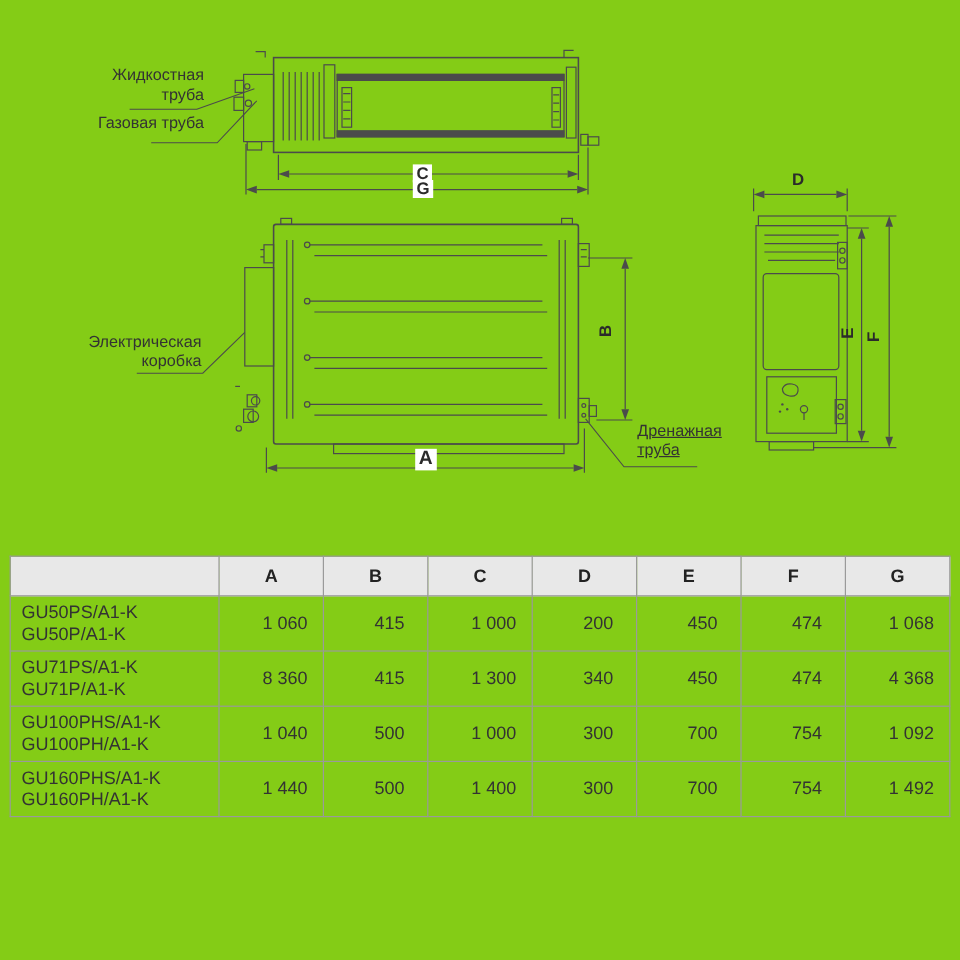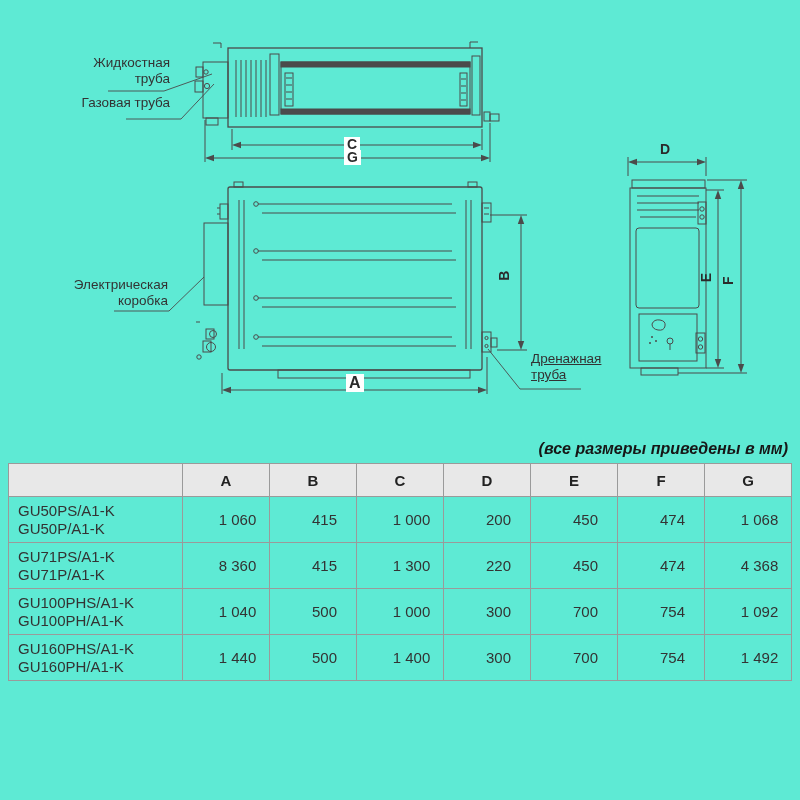--- a/index.html
+++ b/index.html
@@ -1,17 +1,17 @@
 <!DOCTYPE html>
 <html><head>
 <meta charset="utf-8">
 <style>
   html,body {margin:0; padding:0; background:#fff;}
   body {font-family:"Liberation Sans", sans-serif;}
-  #page {position:relative; width:800px; height:800px; background:#5eead4; overflow:hidden;}
+  #page {position:relative; width:800px; height:800px; background:#84cc16; overflow:hidden;}
   #drawing {position:absolute; left:0; top:0;}
   .lbl {position:absolute; font-size:13.5px; color:#333; line-height:16px;}
   .lbl.right {text-align:right;}
   .dim {position:absolute; font-weight:bold; font-size:14px; color:#2b2b2b; background:#fff; padding:0 3px; line-height:1.1;}
   .dim.big {font-size:16px;}
   .dim.rot {transform:rotate(-90deg); transform-origin:center; background:transparent; padding:0;}
   .note {position:absolute; top:440px; right:12px; font-style:italic; font-weight:600; font-size:16px; color:#161616;}
   table.dim-table {position:absolute; left:8px; top:463px; width:784px; border-collapse:collapse; table-layout:fixed;}
   .dim-table th, .dim-table td {border:1px solid #9a9a9a;}
   .dim-table thead th {height:30px; background:#e8e8e8; font-size:15px; font-weight:bold; color:#222; text-align:center;}
@@ -151,21 +151,20 @@
   </div>
 
   <div class="dim" style="left:344px; top:137px;">C</div>
   <div class="dim" style="left:344px; top:150px;">G</div>
   <div class="dim big" style="left:346px; top:374px;">A</div>
   <div class="dim" style="left:657px; top:142px; background:transparent;">D</div>
   <div class="dim rot" style="left:500px; top:268px;">B</div>
   <div class="dim rot" style="left:702px; top:270px;">E</div>
   <div class="dim rot" style="left:724px; top:273px;">F</div>
 
-  <div class="note">(все размеры приведены в мм)</div>
 
   <table class="dim-table">
     <colgroup>
       <col style="width:174px;">
       <col>
         <col>
         <col>
         <col>
         <col>
         <col>
@@ -198,21 +197,21 @@
         <td class="val">1 068</td>
       </tr>
       <tr>
         <td class="model">
           <div>GU71PS/A1-K</div>
           <div>GU71P/A1-K</div>
         </td>
         <td class="val">8 360</td>
         <td class="val">415</td>
         <td class="val">1 300</td>
-        <td class="val">220</td>
+        <td class="val">340</td>
         <td class="val">450</td>
         <td class="val">474</td>
         <td class="val">4 368</td>
       </tr>
       <tr>
         <td class="model">
           <div>GU100PHS/A1-K</div>
           <div>GU100PH/A1-K</div>
         </td>
         <td class="val">1 040</td>

